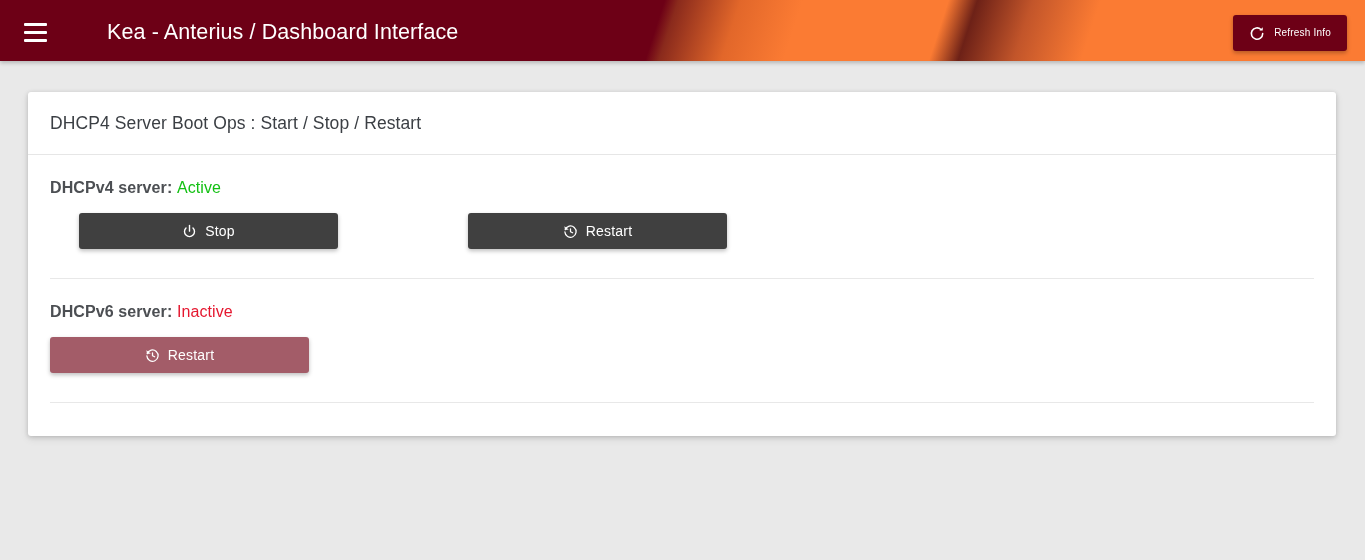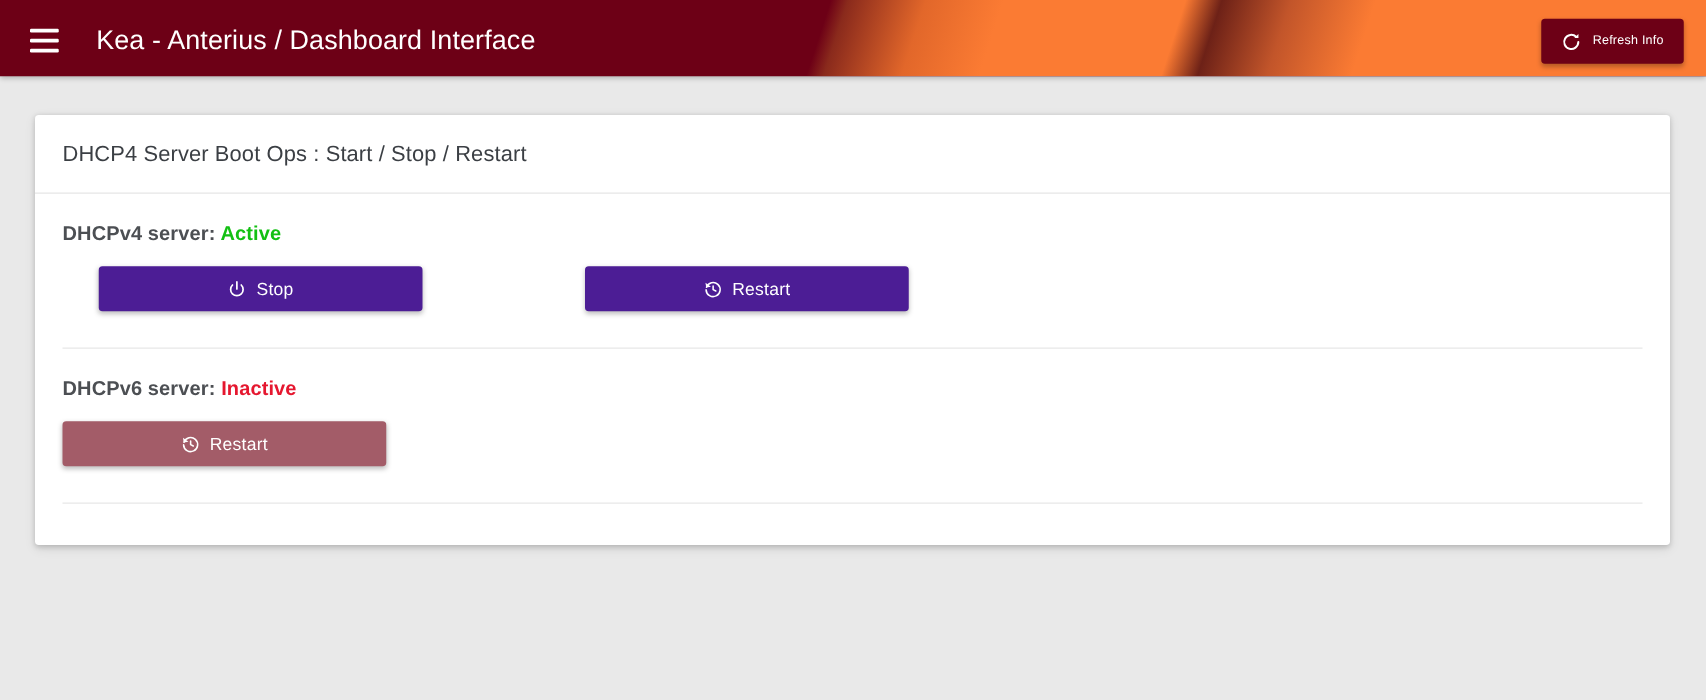--- a/index.html
+++ b/index.html
@@ -40,20 +40,21 @@
         #fb7b33 100%);
     pointer-events: none;
   }
   .appbar-inner {
     position: relative;
     height: 61px;
     display: flex;
     align-items: center;
     padding: 4px 18px 0 18px;
     z-index: 2;
+    gap: 30px;
   }
   .hamburger {
     width: 34px; height: 34px;
     display: flex; flex-direction: column;
     align-items: center; justify-content: center;
     gap: 5px;
     cursor: pointer;
     flex: none;
   }
   .hamburger span {
@@ -125,38 +126,38 @@
 
   .server-block { padding-top: 24px; }
 
   .server-status {
     font-size: 16px;
     font-weight: bold;
     color: #4c4f53;
     letter-spacing: .1px;
     padding-left: 0px;
   }
-  .status-value { font-weight: bold; }
+  .status-value { font-weight: normal; }
   .status-active   { color: #13c013; }
   .status-inactive { color: #e5172f; }
 
   .btn-row {
     display: flex;
     margin-top: 16px;
     padding-bottom: 29px;
   }
   .btn-slot { width: 389px; display: flex; }
   .btn-slot.first { margin-left: 29px; }
 
   .action-btn {
     width: 259px;
     height: 36px;
     border: none;
     border-radius: 3px;
-    background: #4c1d95;
+    background: #404040;
     color: #ffffff;
     font-family: "Liberation Sans", sans-serif;
     font-size: 14px;
     letter-spacing: .2px;
     display: inline-flex;
     align-items: center;
     justify-content: center;
     gap: 8px;
     cursor: pointer;
     box-shadow: 0 2px 4px rgba(0,0,0,0.26);

